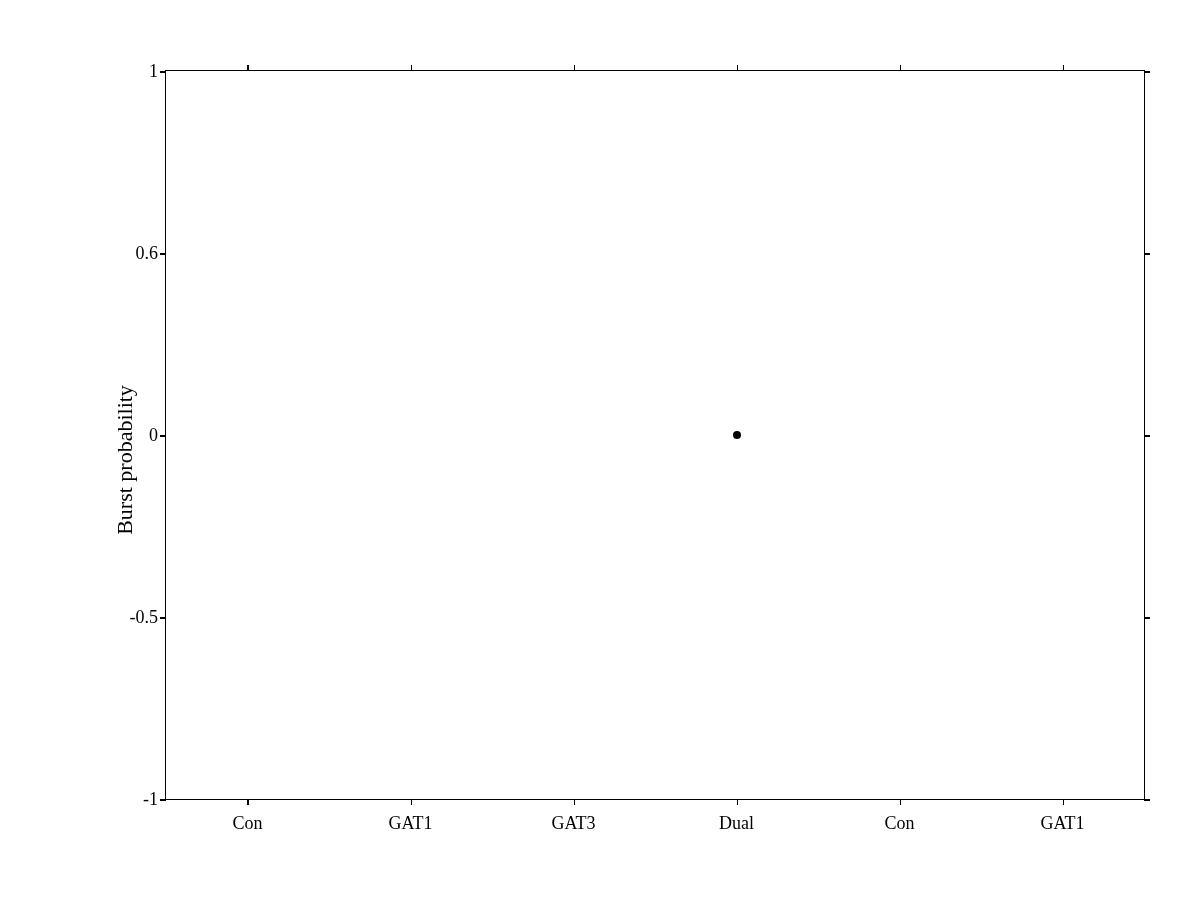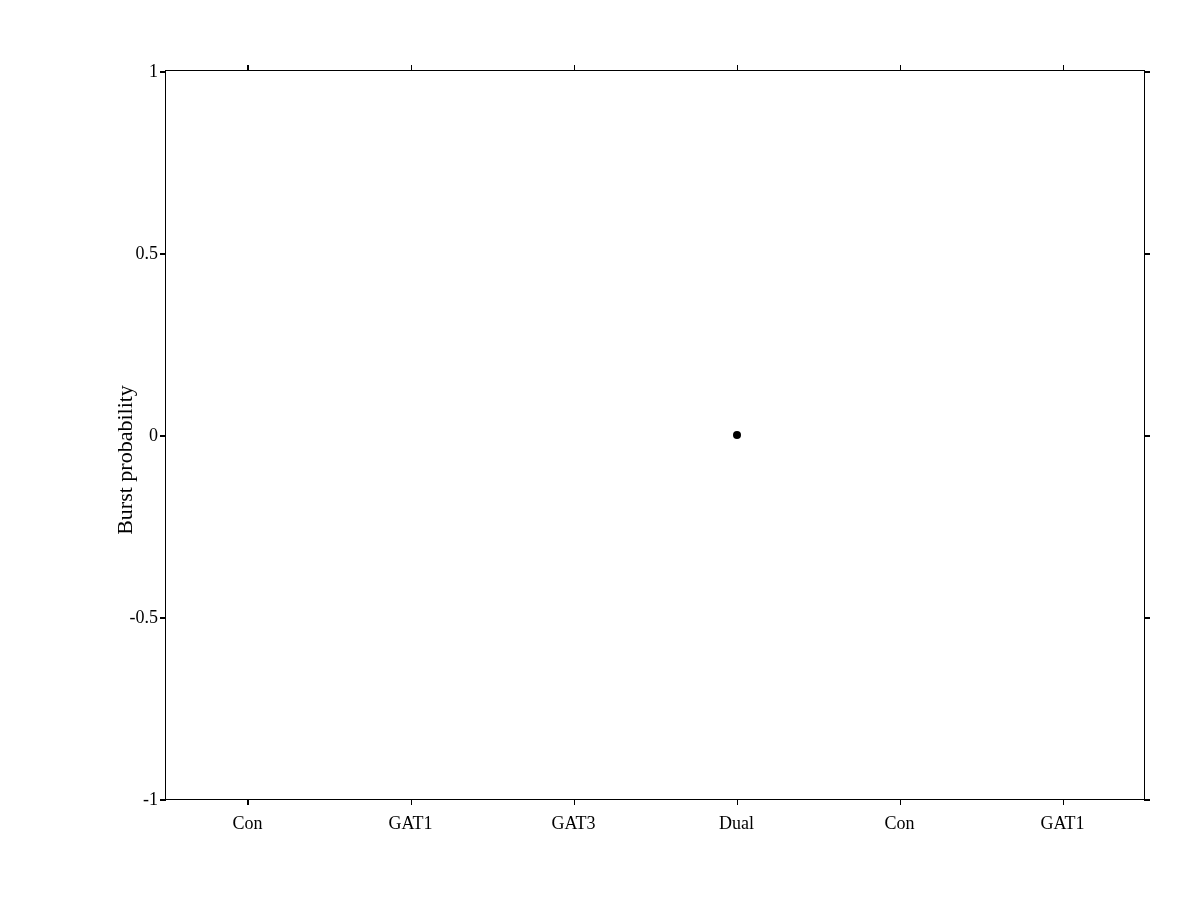--- a/index.html
+++ b/index.html
@@ -110,21 +110,21 @@
     <div class="y-axis-label">Burst probability</div>
 
     <div class="plot-area" id="plot-area">
 
       <div class="tick-mark-left" style="top: 0%;"></div>
       <div class="tick-mark-right" style="top: 0%;"></div>
       <div class="y-tick-label" style="top: 0%;">1</div>
 
       <div class="tick-mark-left" style="top: 25%;"></div>
       <div class="tick-mark-right" style="top: 25%;"></div>
-      <div class="y-tick-label" style="top: 25%;">0.5</div>
+      <div class="y-tick-label" style="top: 25%;">0.6</div>
 
       <div class="tick-mark-left" style="top: 50%;"></div>
       <div class="tick-mark-right" style="top: 50%;"></div>
       <div class="y-tick-label" style="top: 50%;">0</div>
 
       <div class="tick-mark-left" style="top: 75%;"></div>
       <div class="tick-mark-right" style="top: 75%;"></div>
       <div class="y-tick-label" style="top: 75%; text-align: center;">-0.5</div>
 
       <div class="tick-mark-left" style="top: 100%;"></div>

